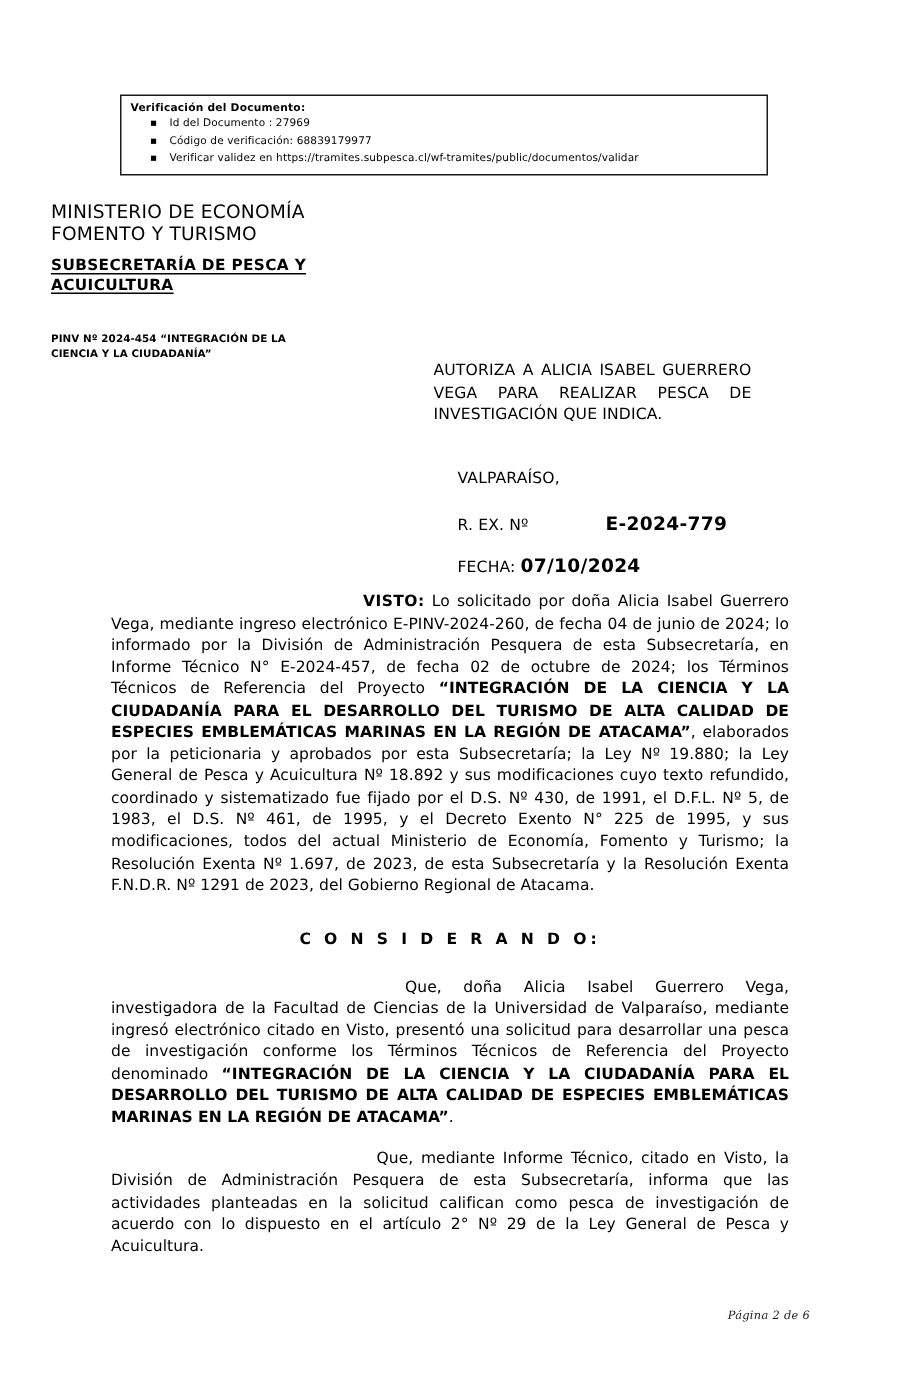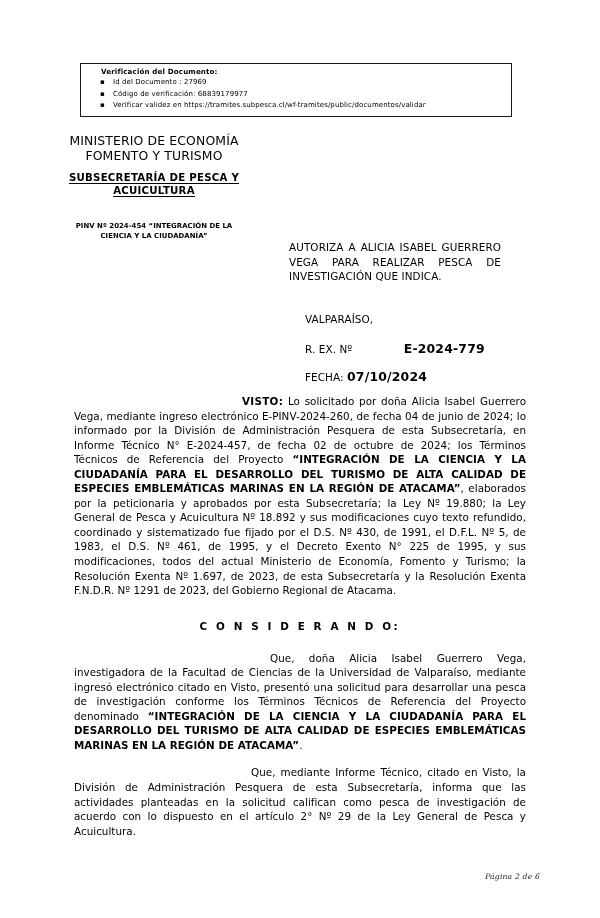--- a/index.html
+++ b/index.html
@@ -29,21 +29,20 @@
     box-sizing: border-box;
     background: #ffffff;
     padding: 4px 0 0 6px;
   }
   .verif-title {
     font-size: 7.1px;
     font-weight: bold;
     letter-spacing: 0.15px;
     line-height: 1.15;
     margin-bottom: 1px;
-    margin-left: 14px;
   }
   .verif-list {
     margin: 0;
     padding: 0;
     list-style: none;
   }
   .verif-list li {
     font-size: 7px;
     line-height: 11.4px;
     position: relative;
@@ -58,21 +57,20 @@
     font-size: 7px;
     line-height: 11.4px;
   }
 
   
   .org-header {
     position: absolute;
     left: 34px;
     top: 133px;
     width: 240px;
-    text-align: center;
   }
   .org-line1 {
     font-size: 12.4px;
     line-height: 15.4px;
     letter-spacing: 0.15px;
     white-space: nowrap;
   }
   .org-line2 {
     font-size: 12.4px;
     line-height: 15.4px;

